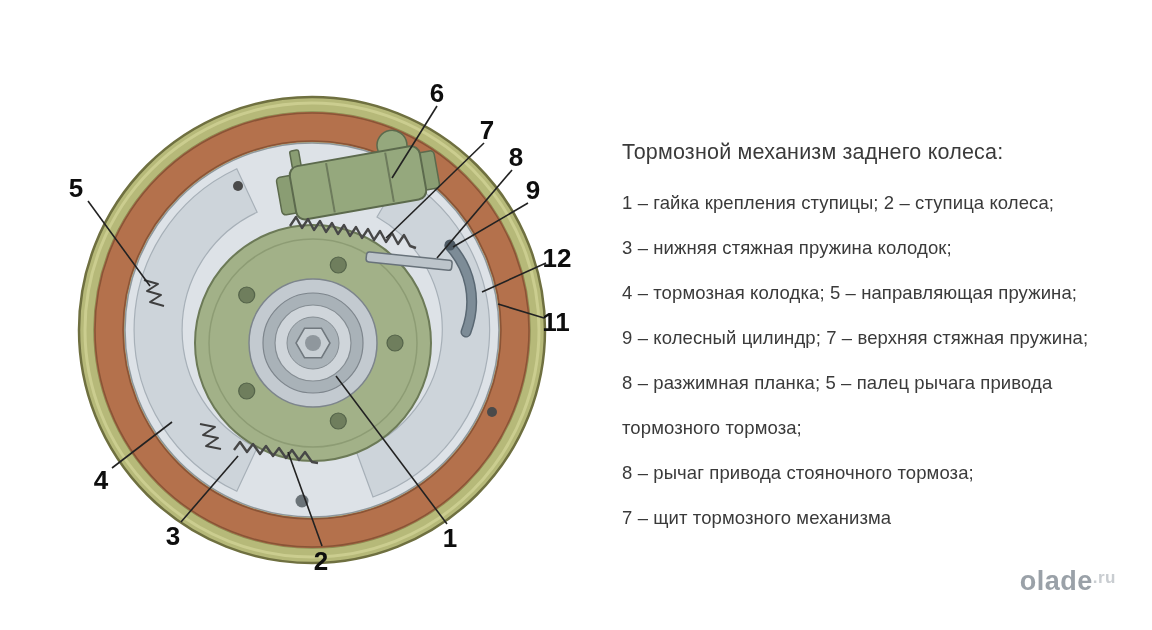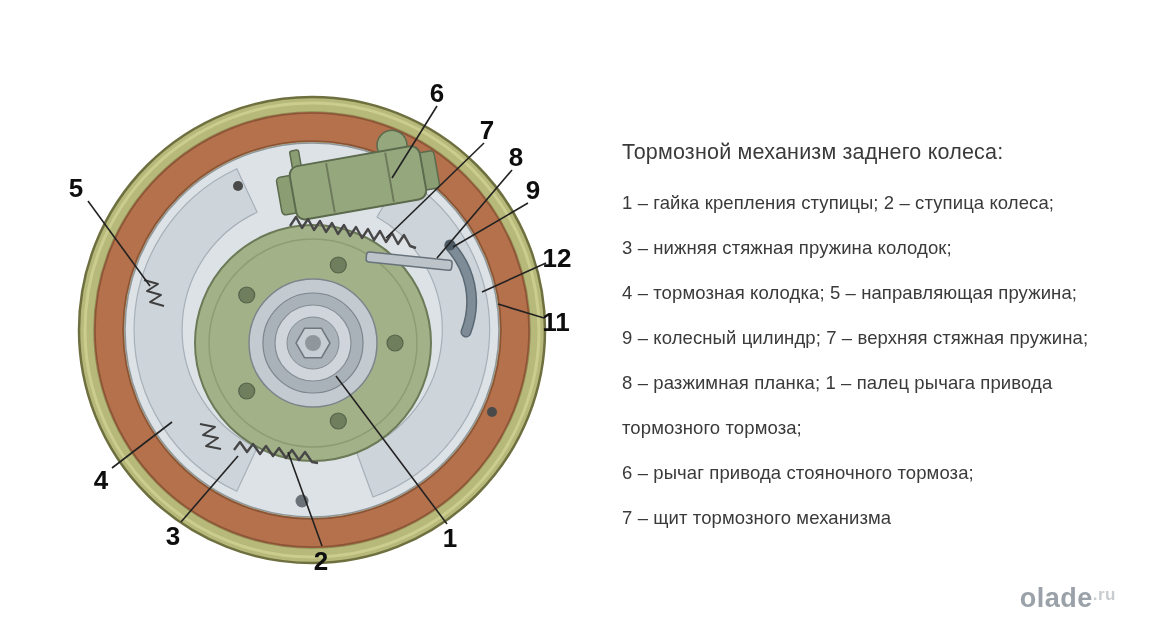--- a/index.html
+++ b/index.html
@@ -35,21 +35,21 @@
     margin: 0 0 27px 0;
     letter-spacing: 0.2px;
   }
   .legend p {
     font-size: 18.5px;
     margin: 0 0 23px 0;
     letter-spacing: 0.1px;
   }
   .watermark {
     position: absolute;
-    right: 36px; bottom: 16px;
+    right: 36px; bottom: 33px;
     font-weight: bold;
     font-size: 27px;
     color: #9aa1a8;
     letter-spacing: 0.5px;
     margin-top: 32px;
   }
   .watermark .tld {
     font-size: 17px;
     color: #c9cdd1;
     vertical-align: 7px;
@@ -148,23 +148,23 @@
     <div class="num" style="left:557px; top:258px;">12</div>
     <div class="num" style="left:556px; top:322px;">11</div>
   </div>
 
   <div class="legend">
     <h1 class="title">Тормозной механизм заднего колеса:</h1>
     <p>1 – гайка крепления ступицы; 2 – ступица колеса;</p>
     <p>3 – нижняя стяжная пружина колодок;</p>
     <p>4 – тормозная колодка; 5 – направляющая пружина;</p>
     <p>9 – колесный цилиндр; 7 – верхняя стяжная пружина;</p>
-    <p>8 – разжимная планка; 1 – палец рычага привода</p>
+    <p>8 – разжимная планка; 5 – палец рычага привода</p>
     <p>тормозного тормоза;</p>
-    <p>6 – рычаг привода стояночного тормоза;</p>
+    <p>8 – рычаг привода стояночного тормоза;</p>
     <p>7 – щит тормозного механизма</p>
   </div>
 
   <div class="watermark">
     <span>olade</span><span class="tld">.ru</span>
   </div>
 
 </div>
 
 </body></html>

